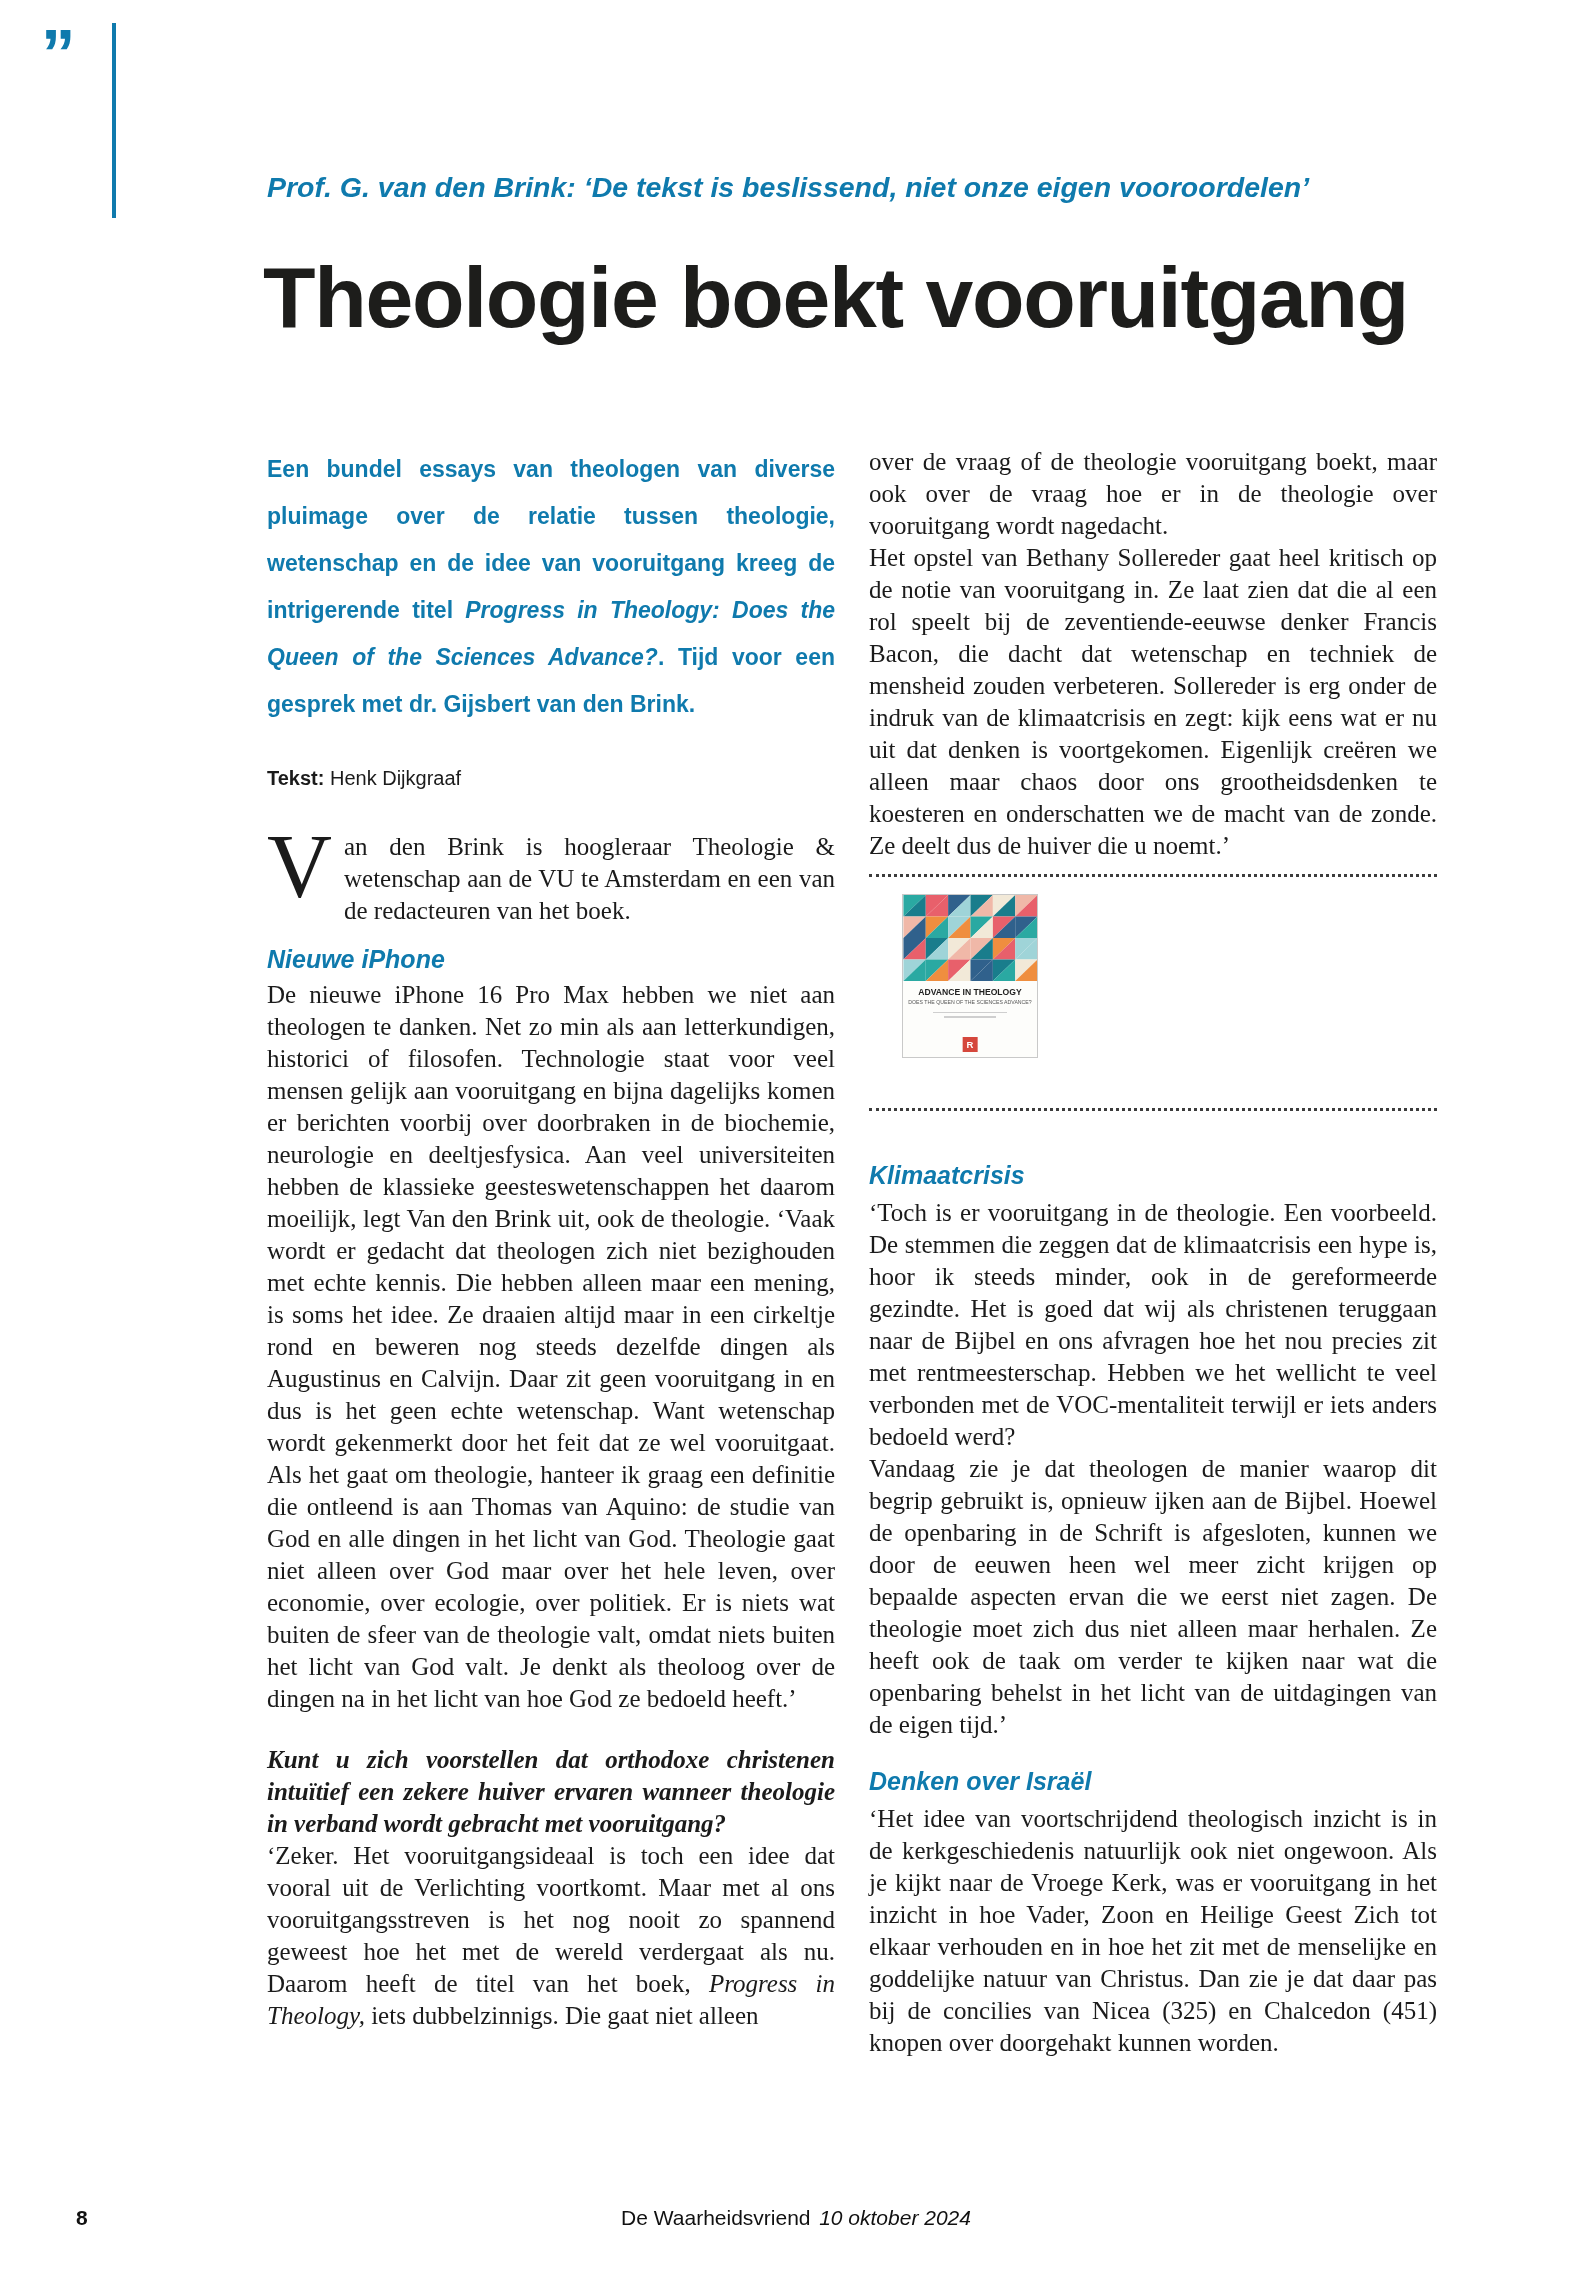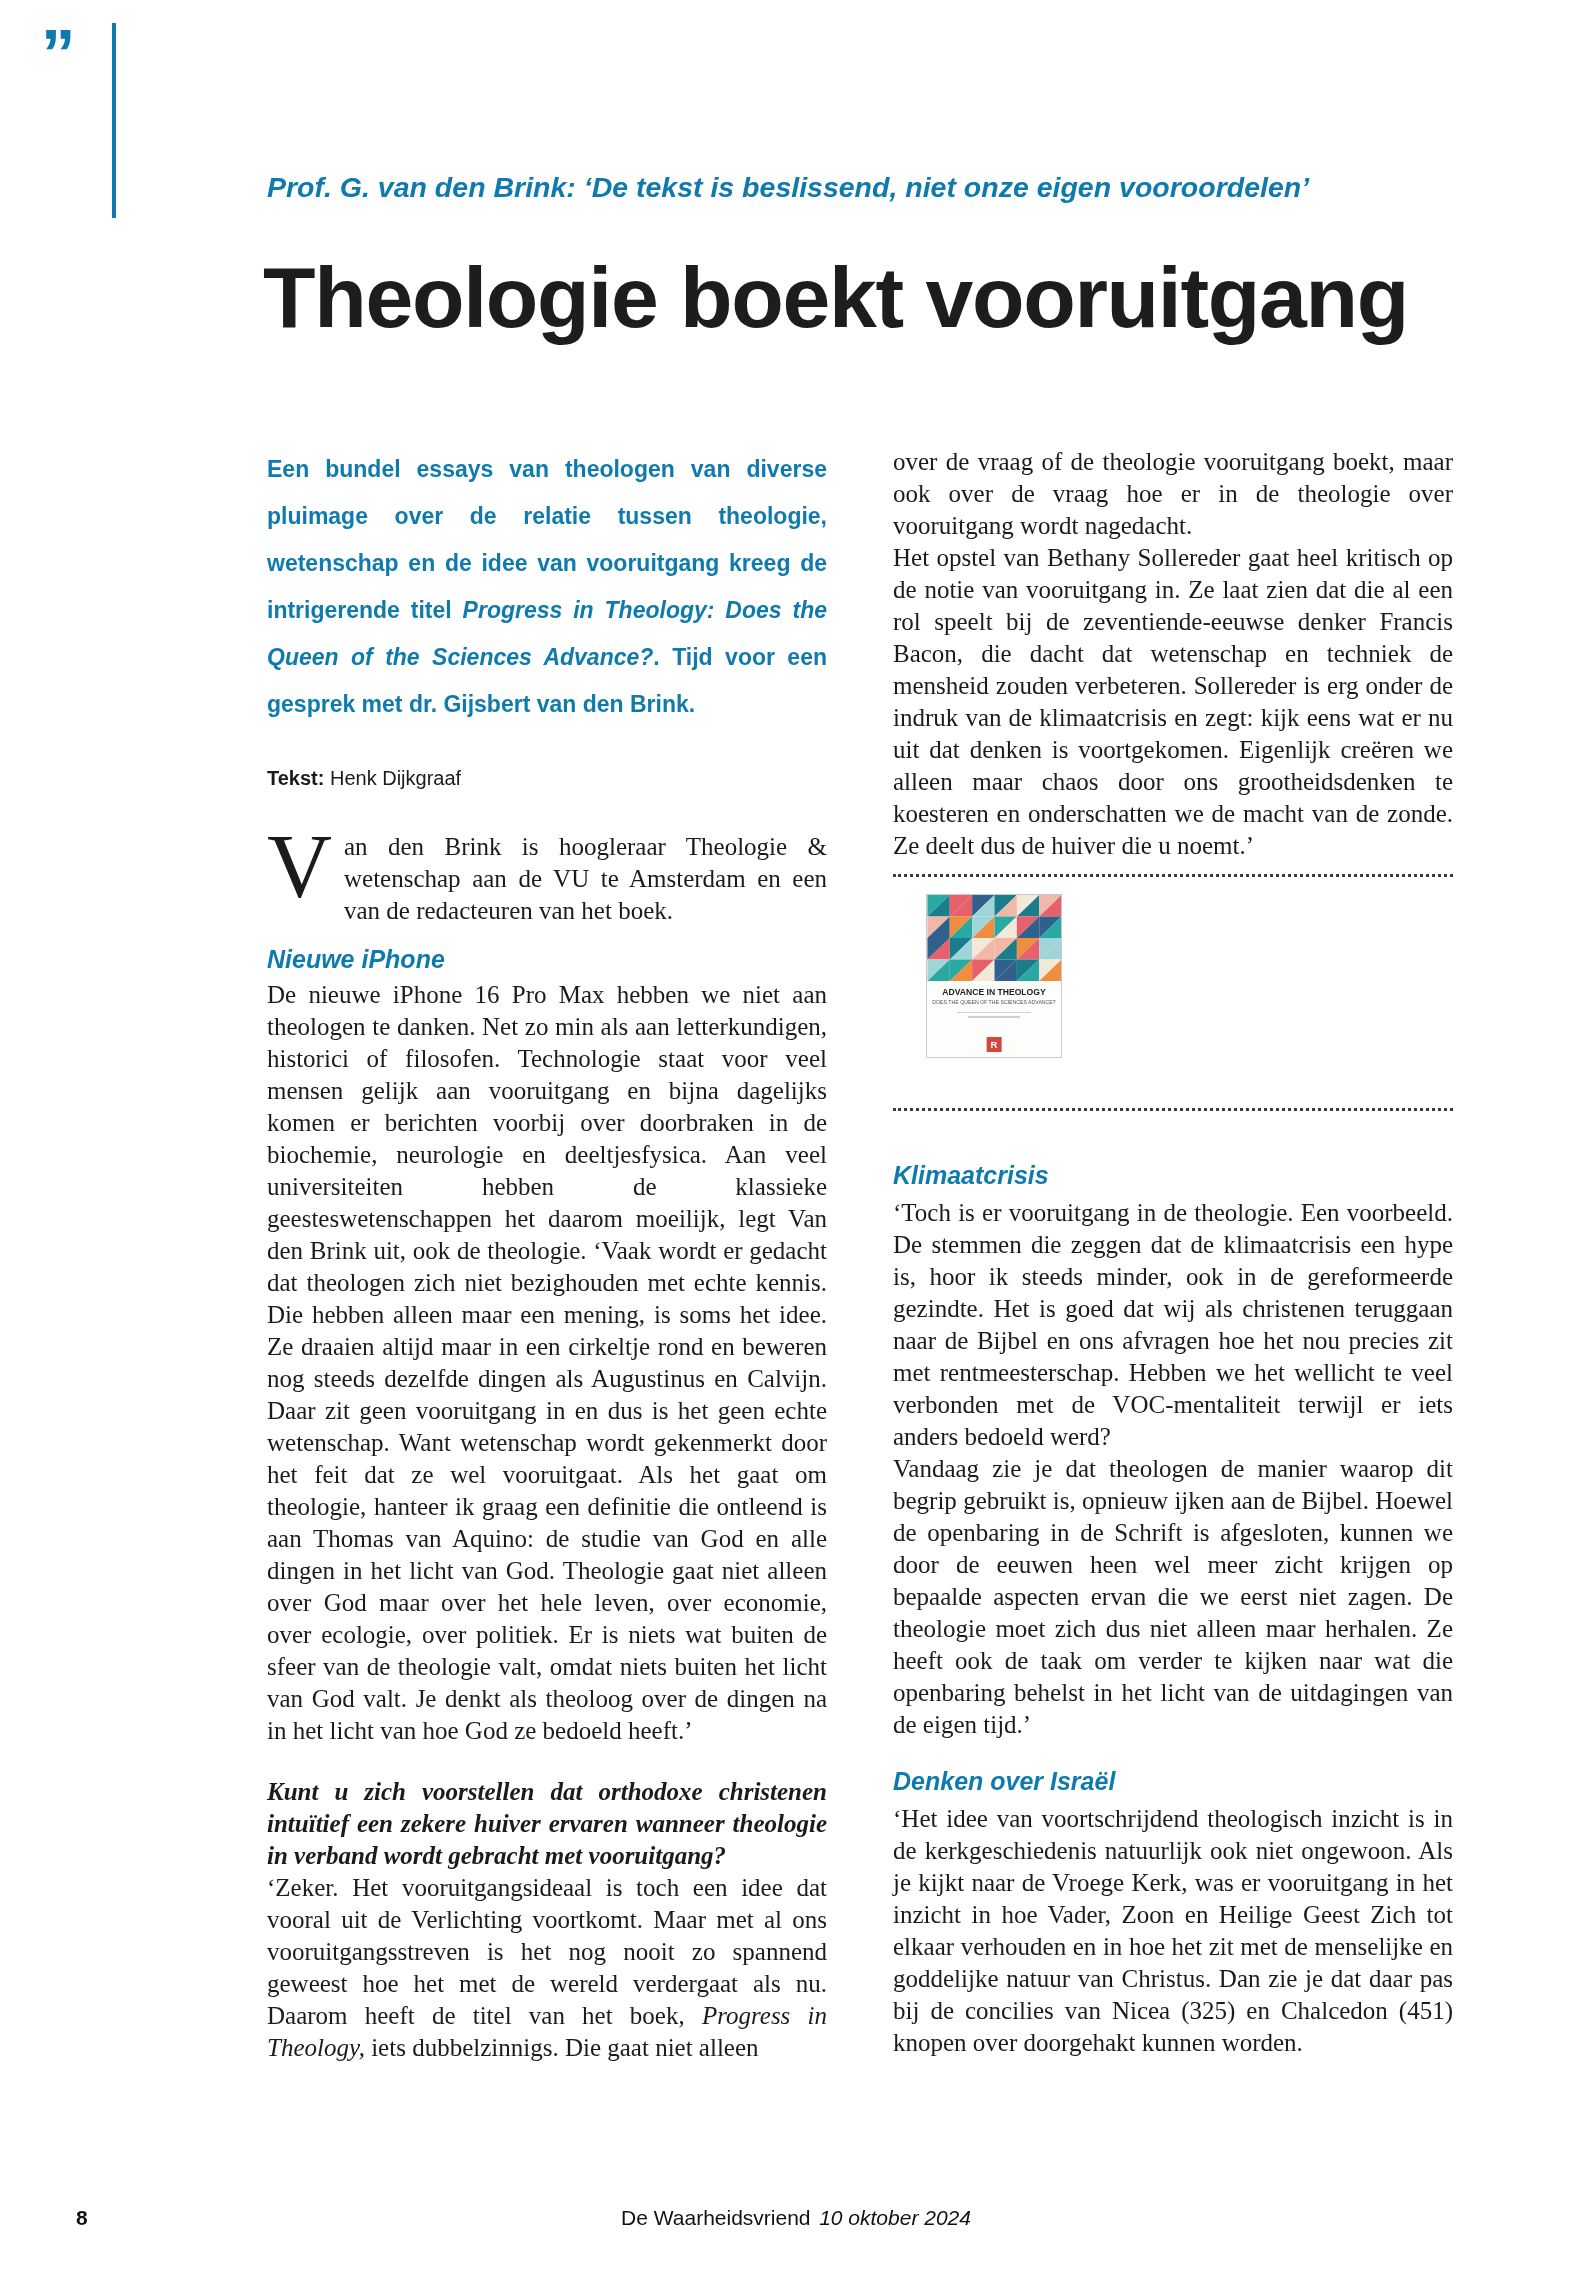--- a/index.html
+++ b/index.html
@@ -33,21 +33,21 @@
   }
   .title{
     position:absolute; left:263px; top:240px; width:1225px;
     font-family:"Liberation Sans", sans-serif; font-weight:bold;
     font-size:86px; line-height:1.05; letter-spacing:-1.3px; color:var(--title-ink);margin-top:12px;
   }
 
   
   .columns{
     position:absolute; left:267px; top:446px; width:1186px;
-    display:flex; gap:66px;
+    display:flex; gap:34px;
   }
   .col{ width:568px; }
 
   .intro{
     font-family:"Liberation Sans", sans-serif; font-weight:bold;
     font-size:23px; line-height:47px; color:var(--blue); text-align:justify;
   }
   .byline{
     margin-top:39px; font-family:"Liberation Sans", sans-serif;
     font-size:20px; color:var(--ink);

